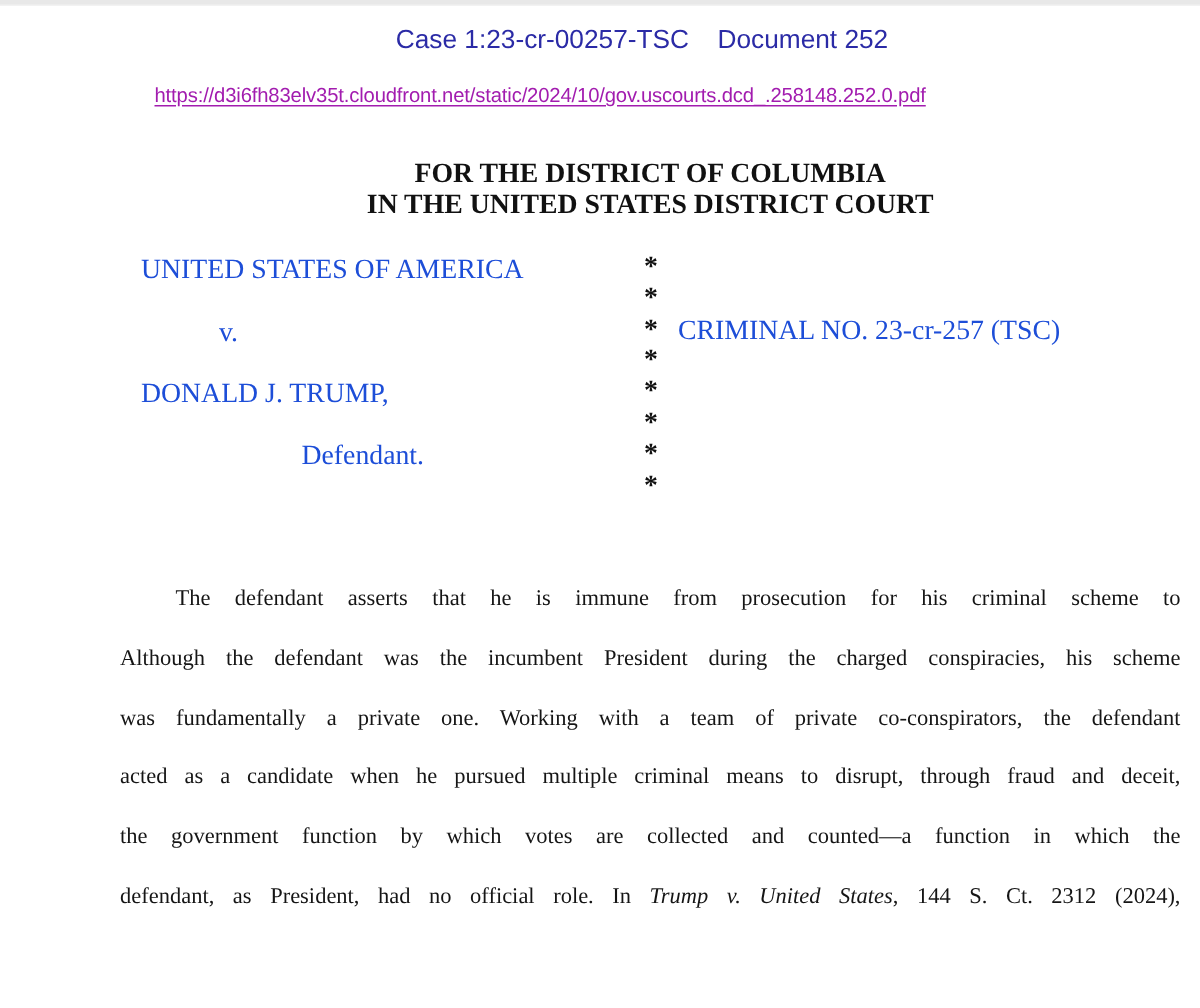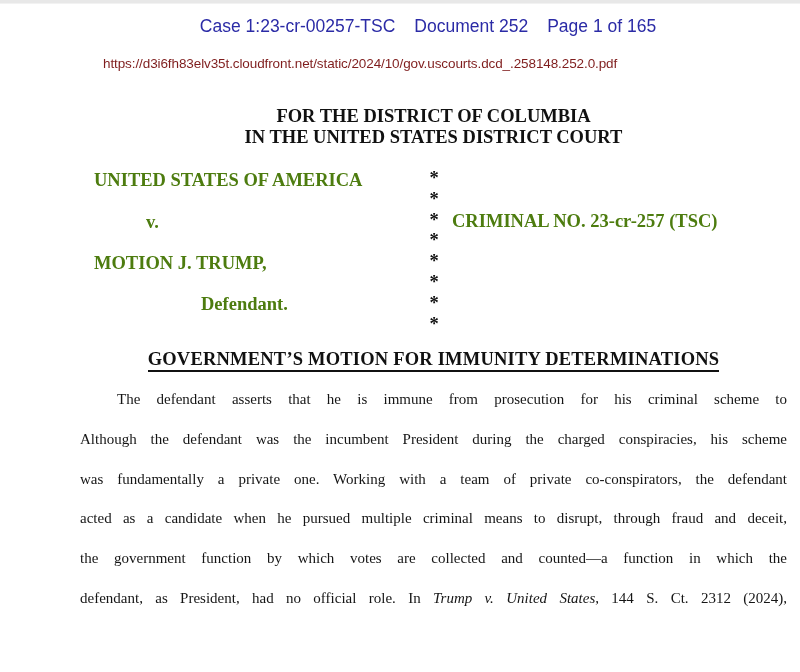--- a/index.html
+++ b/index.html
@@ -34,36 +34,37 @@
   }
   
   .url-line {
     position: absolute; top: 56px; left: 103px;
     font-family: "Liberation Sans", sans-serif;
     font-size: 13.5px;
     letter-spacing: -0.1px;
     color: #2e75b6;
   }
   .url-line a, .url-line span.link {
-    color: #7f1d1d;
+    color: #a21caf;
+    text-decoration: underline;
     text-underline-offset: 2px;
     cursor: pointer;
   }
   
   .court-heading {
     position: absolute; top: 106px; left: 80px; width: 707px;
     text-align: center;
     font-weight: 700;
     font-size: 18.5px;
     line-height: 21px;
     color: #111;
   }
   
   .caption { position: absolute; top: 170px; left: 80px; width: 707px; height: 168px; }
-  .caption .bold { font-weight: 700; font-size: 18.5px; color: #4d7c0f; }
+  .caption .bold { font-weight: 400; font-size: 18.5px; color: #1d4ed8; }
   .cap-plaintiff  { position: absolute; top: 0px;   left: 14px; }
   .cap-versus     { position: absolute; top: 42px;  left: 66px; }
   .cap-defname    { position: absolute; top: 83px;  left: 14px; }
   .cap-deflabel   { position: absolute; top: 124px; left: 121px; }
   .cap-casenum    { position: absolute; top: 41px;  left: 372px; white-space: nowrap; }
   .star-col {
     position: absolute; top: -2px; left: 348px;
     font-weight: 700; font-size: 18.5px; color: #111;
     line-height: 20.8px;
     text-align: center; width: 12px;
@@ -98,53 +99,49 @@
 </head>
 <body>
 
 <div class="page">
 
   <div class="top-strip"></div>
 
   <div class="stamp-line">
     <span>Case 1:23-cr-00257-TSC</span>
     <span>Document 252</span>
-    <span>Page 1 of 165</span>
   </div>
 
   <div class="url-line">
     <span class="link">https://d3i6fh83elv35t.cloudfront.net/static/2024/10/gov.uscourts.dcd_.258148.252.0.pdf</span>
   </div>
 
   <div class="court-heading">
     <div>FOR THE DISTRICT OF COLUMBIA</div>
     <div>IN THE UNITED STATES DISTRICT COURT</div>
   </div>
 
   <div class="caption">
     <div class="bold cap-plaintiff">UNITED STATES OF AMERICA</div>
     <div class="bold cap-versus">v.</div>
-    <div class="bold cap-defname">MOTION J. TRUMP,</div>
+    <div class="bold cap-defname">DONALD J. TRUMP,</div>
     <div class="bold cap-deflabel">Defendant.</div>
     <div class="bold cap-casenum">CRIMINAL NO. 23-cr-257 (TSC)</div>
     <div class="star-col">
       <div>*</div>
       <div>*</div>
       <div>*</div>
       <div>*</div>
       <div>*</div>
       <div>*</div>
       <div>*</div>
       <div>*</div>
     </div>
   </div>
 
-  <div class="motion-title">
-    <span>GOVERNMENT’S MOTION FOR IMMUNITY DETERMINATIONS</span>
-  </div>
 
   <div class="body-par">
     <div class="body-line indent">The defendant asserts that he is immune from prosecution for his criminal scheme to</div>
     <div class="body-line">Although the defendant was the incumbent President during the charged conspiracies, his scheme</div>
     <div class="body-line">was fundamentally a private one.  Working with a team of private co-conspirators, the defendant</div>
     <div class="body-line">acted as a candidate when he pursued multiple criminal means to disrupt, through fraud and deceit,</div>
     <div class="body-line">the government function by which votes are collected and counted—a function in which the</div>
     <div class="body-line"><span>defendant, as President, had no official role.  In </span><span class="ital">Trump v. United States</span><span>, 144 S. Ct. 2312 (2024),</span></div>
   </div>
 

